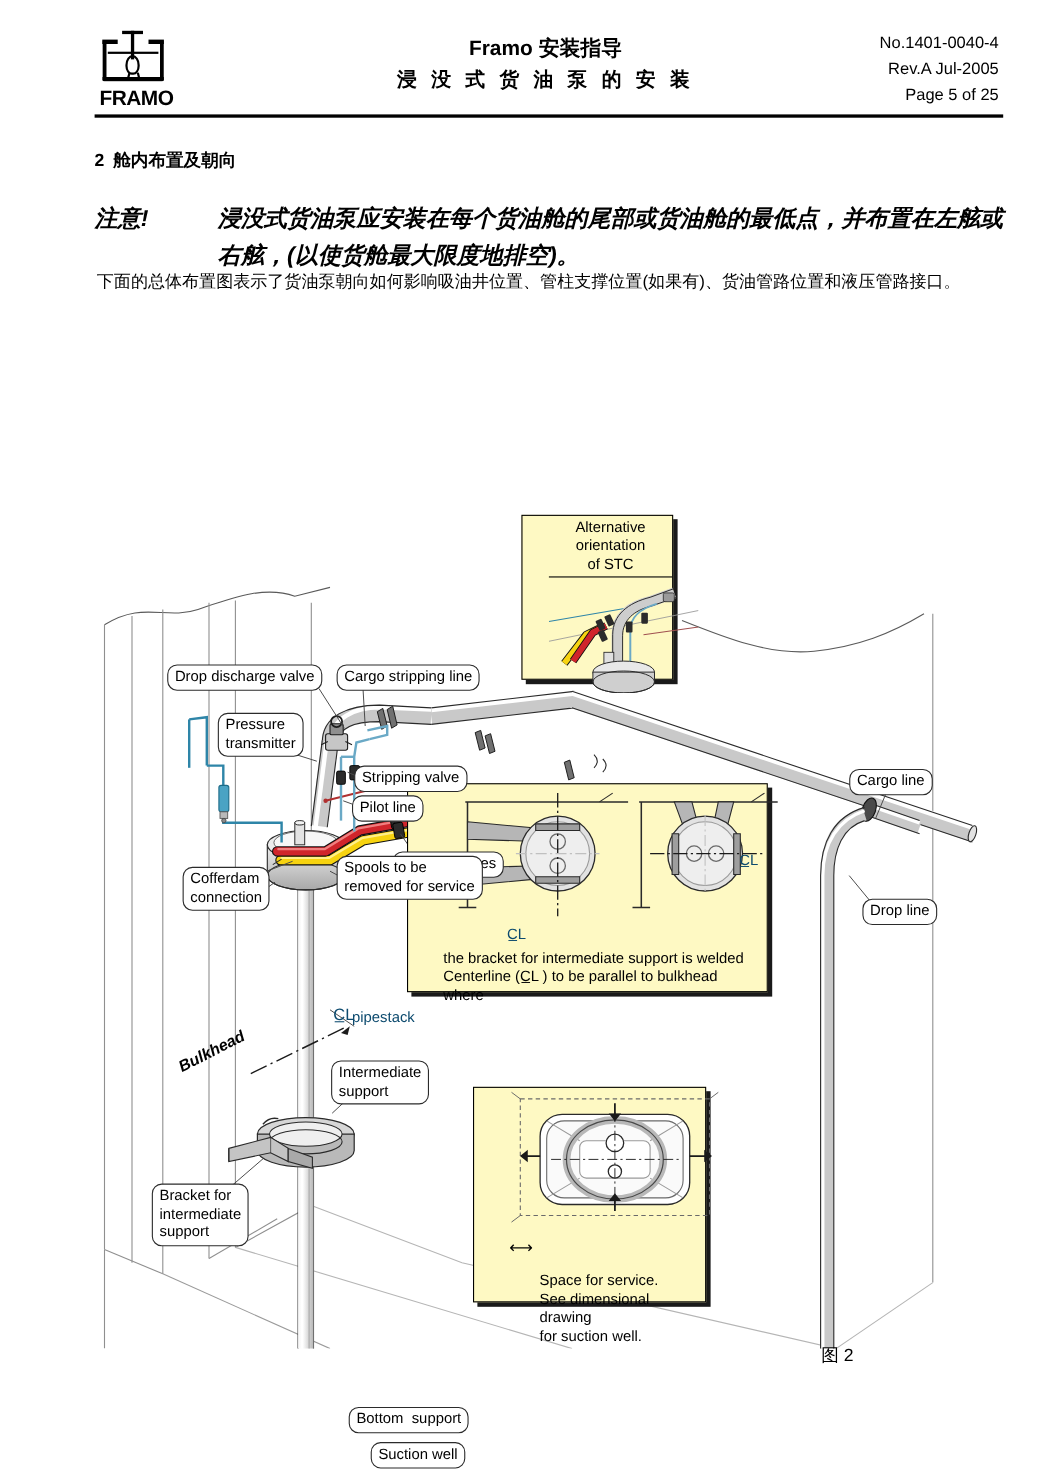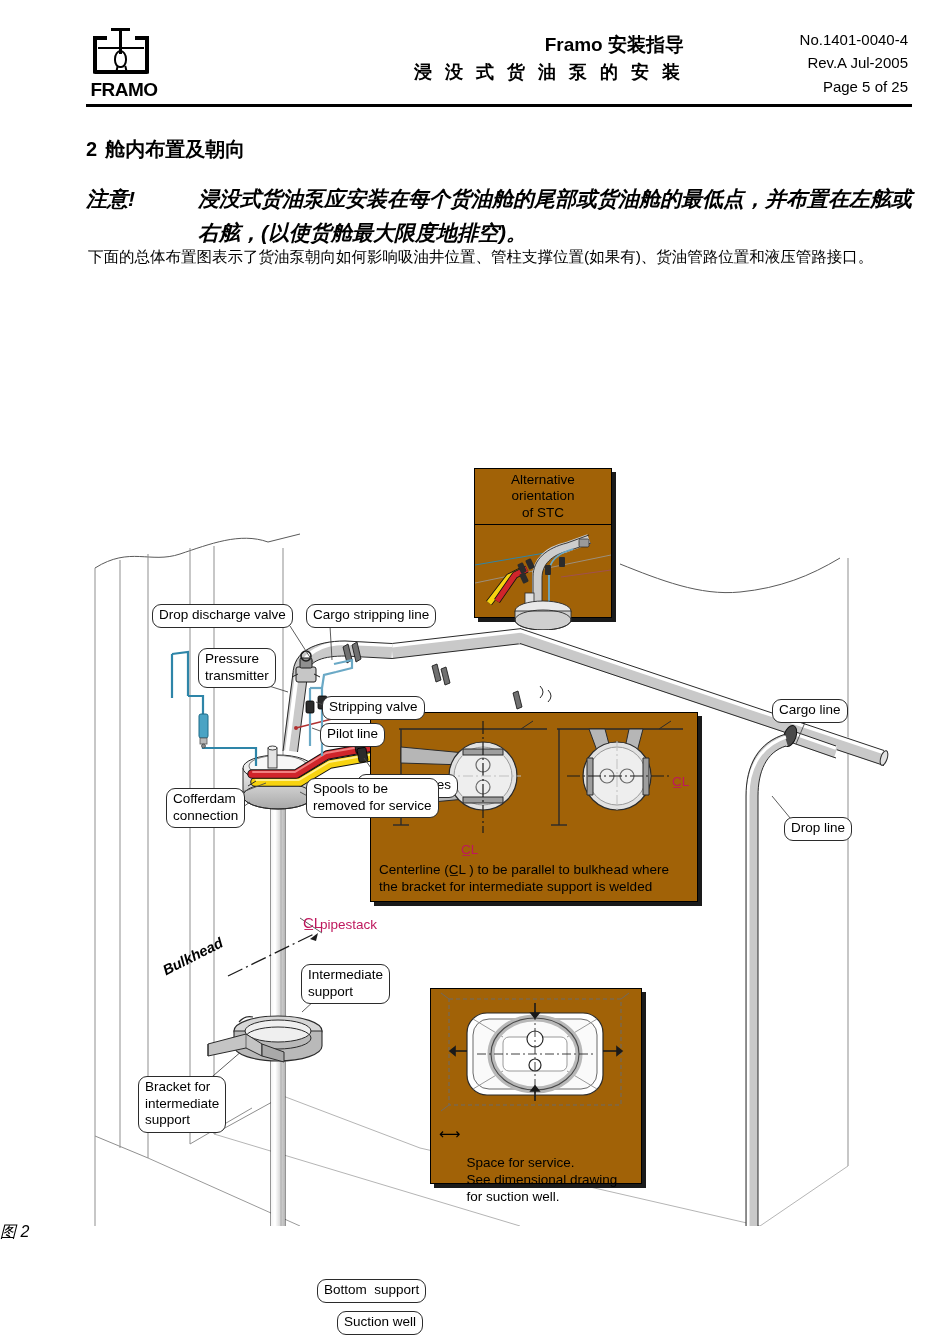--- a/index.html
+++ b/index.html
@@ -79,23 +79,23 @@
   .logo-tank .leg2 { left: 32px; transform: rotate(-14deg); }
   #logo-word {
     font-family: "Liberation Sans", sans-serif;
     font-weight: bold;
     font-size: 19px;
     letter-spacing: -0.5px;
     margin-top: 1px;
   }
   #header-title {
     position: absolute;
-    left: 284px; top: 30px;
+    left: 296px; top: 30px;
     width: 400px;
-    text-align: right;
+    text-align: center;
     line-height: 1.55;
   }
   #header-title .line1 {
     font-size: 19px;
     font-weight: bold;
   }
   #header-title .line1 .latin { font-family: "Liberation Sans", sans-serif; }
   #header-title .line2 {
     font-size: 18px;
     font-weight: bold;
@@ -113,21 +113,21 @@
     left: 86px; top: 104px;
     width: 826px;
     height: 3px;
     background: #000;
   }
 
   
   #section-heading {
     position: absolute;
     left: 86px; top: 136px;
-    font-size: 20px;
+    font-size: 16px;
     font-weight: bold;
   }
   #section-heading .num { margin-right: 8px; }
 
   #note-block {
     position: absolute;
     left: 86px; top: 182px;
     width: 828px;
     font-size: 21px;
     font-weight: bold;
@@ -158,61 +158,61 @@
     left: 0; top: 296px;
     width: 950px;
     height: 930px;
   }
   #figure-svg { display: block; }
 
   #figure-caption {
     position: absolute;
     left: 0; top: 1222px;
     width: 776px;
-    text-align: left;
+    text-align: right;
     font-size: 16px;
-    font-style: italic;
   }
 
   
   .callout {
     position: absolute;
     background: #ffffff;
     border: 1px solid #2b2b2b;
     border-radius: 9px;
     font-size: 13.5px;
     line-height: 1.24;
     padding: 2px 6px 3px 6px;
     white-space: pre;
     color: #000;
     box-sizing: border-box;
   }
   .inset-box {
     position: absolute;
-    background: #a16207;
+    background: #fef9c3;
     border: 1.6px solid #000;
     box-shadow: 4px 4px 0 #1a1a1a;
     box-sizing: border-box;
+    padding-left: 24px;
   }
   .inset-title {
     font-size: 13.5px;
     line-height: 1.22;
     text-align: center;
     padding: 3px 4px 3px 4px;
     border-bottom: 1px solid #000;
   }
   .inset-caption {
     font-size: 13.5px;
     line-height: 1.26;
     padding: 4px 6px 4px 8px;
   }
   .plain-text {
     position: absolute;
     font-size: 13.5px;
-    color: #be185d;
+    color: #0c4a6e;
     white-space: pre;
   }
   .rot-text {
     position: absolute;
     font-size: 14.5px;
     font-style: italic;
     color: #000;
     white-space: pre;
   }
 </style>
@@ -604,22 +604,22 @@
 
         <circle cx="236" cy="63" r="7" fill="none" stroke="#6a6a6a" stroke-width="1.2"></circle>
         <circle cx="256" cy="63" r="7" fill="none" stroke="#6a6a6a" stroke-width="1.2"></circle>
 
         <path d="M 196 63 L 300 63" stroke="#1b1b1b" stroke-width="1.2" fill="none" stroke-dasharray="13 3 2 3"></path>
 
         <path d="M 246 28 L 246 98" stroke="#c0c0c0" stroke-width="1" fill="none" stroke-dasharray="10 3 2 3"></path>
       </g>
     </svg>
     <div class="inset-caption">
+      <div>the bracket for intermediate support is welded</div>
       <div>Centerline (C̲L ) to be parallel to bulkhead where</div>
-      <div>the bracket for intermediate support is welded</div>
     </div>
   </div>
 
   <div class="plain-text" style="left:672px; top:478px;">C̲L</div>
   <div class="plain-text" style="left:461px; top:546px;">C̲L</div>
 
   <div class="inset-box" id="inset-suctionwell" style="left:430px; top:692px; width:212px; height:196px;">
     <svg width="208" height="128" viewBox="0 0 208 128">
 
       <path d="M 18 10 L 190 10 L 190 116 L 18 116 Z" fill="none" stroke="#6a6a6a" stroke-width="1" stroke-dasharray="4 3"></path>

